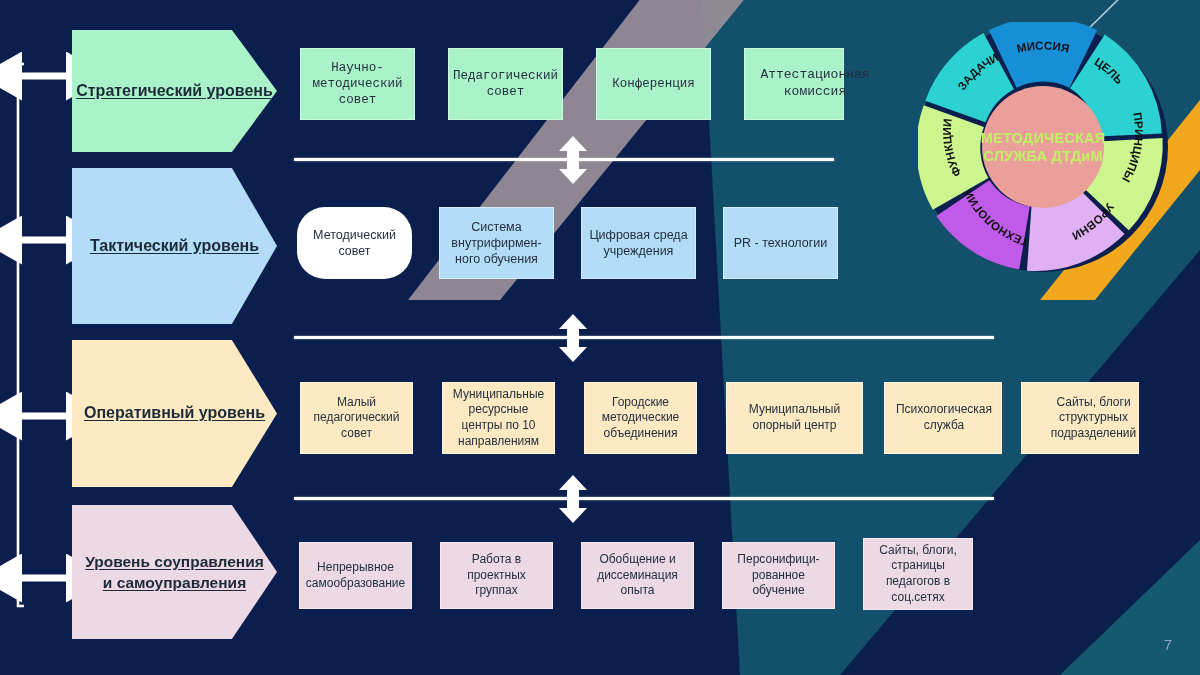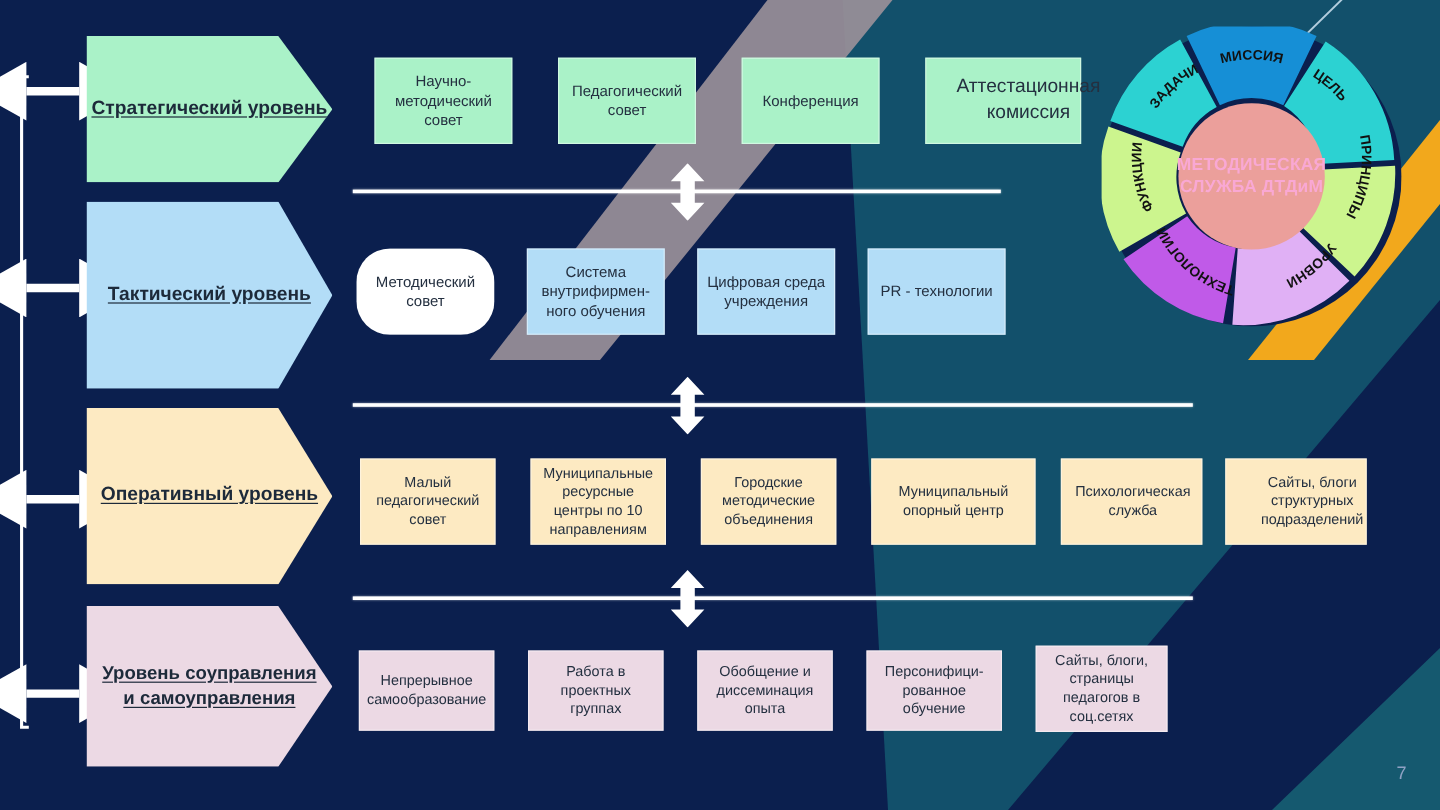--- a/index.html
+++ b/index.html
@@ -45,21 +45,21 @@
 
   
   .divider{position:absolute;height:3px;background:#ffffff;box-shadow:0 0 2px rgba(255,255,255,.6);}
   .vArrow{position:absolute;}
 
   
   .donut{position:absolute;left:918px;top:22px;width:250px;height:250px;}
   .donut-center-text{
     position:absolute;left:0;top:0;width:250px;height:250px;
     display:flex;flex-direction:column;align-items:center;justify-content:center;
-    font-weight:bold;font-size:14.5px;color:#f9a8d4;letter-spacing:.2px;
+    font-weight:bold;font-size:14.5px;color:#bef264;letter-spacing:.2px;
     text-align:center;line-height:1.25;pointer-events:none;
   }
 
   
   .pageno{
     position:absolute;right:28px;bottom:22px;
     color:#8fa2c4;font-size:15px;
   }
 </style>
 </head>
@@ -119,25 +119,25 @@
               clip-path:polygon(0 0, 78% 0, 100% 50%, 78% 100%, 0 100%);">
     <span>Оперативный уровень</span>
   </div>
 
   <div class="chev" style="left:72px;top:505px;width:205px;height:134px;font-size:15.5px;padding:8px 12px;
               background:#ecd9e4;
               clip-path:polygon(0 0, 78% 0, 100% 50%, 78% 100%, 0 100%);">
     <span>Уровень соуправления и самоуправления</span>
   </div>
 
-  <div class="cardrow" style="left:312px;top:48px;gap:11px;">
+  <div class="cardrow" style="left:300px;top:48px;gap:6px;font-family:Liberation Mono, monospace;">
     <div class="card" style="width:115px;height:72px;background:#aaf2c8;font-size:12.5px;margin-right:27px;">Научно-методический совет</div>
     <div class="card" style="width:115px;height:72px;background:#aaf2c8;font-size:12.5px;margin-right:27px;">Педагогический совет</div>
     <div class="card" style="width:115px;height:72px;background:#aaf2c8;font-size:12.5px;margin-right:27px;">Конференция</div>
-    <div class="card" style="width:130px;height:72px;background:#aaf2c8;font-size:16px;padding-left:48px;">Аттестационная комиссия</div>
+    <div class="card" style="width:100px;height:72px;background:#aaf2c8;font-size:13px;padding-left:48px;">Аттестационная комиссия</div>
   </div>
 
   <div class="divider" style="left:294px;top:158px;width:540px;"></div>
   <svg class="vArrow" style="left:552px;top:136px;" width="42" height="48" viewBox="0 0 42 48">
     <polygon points="21,0 35,15 27,15 27,33 35,33 21,48 7,33 15,33 15,15 7,15" fill="#ffffff"></polygon>
   </svg>
 
   <div class="cardrow" style="left:297px;top:207px;">
     <div class="card" style="width:115px;height:72px;background:#ffffff;font-size:12.5px;margin-right:27px;border-radius:28px;">Методический совет</div>
     <div class="card" style="width:115px;height:72px;background:#b3ddf7;font-size:12.5px;margin-right:27px;">Система внутрифирмен-ного обучения</div>

